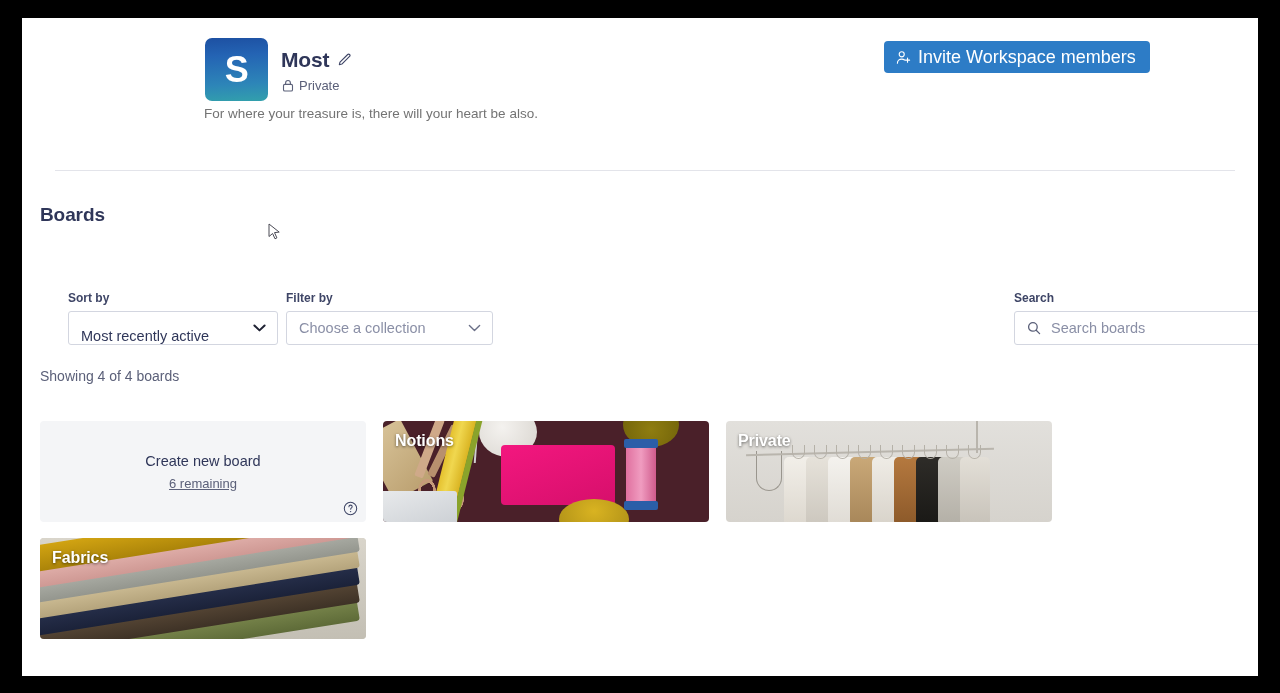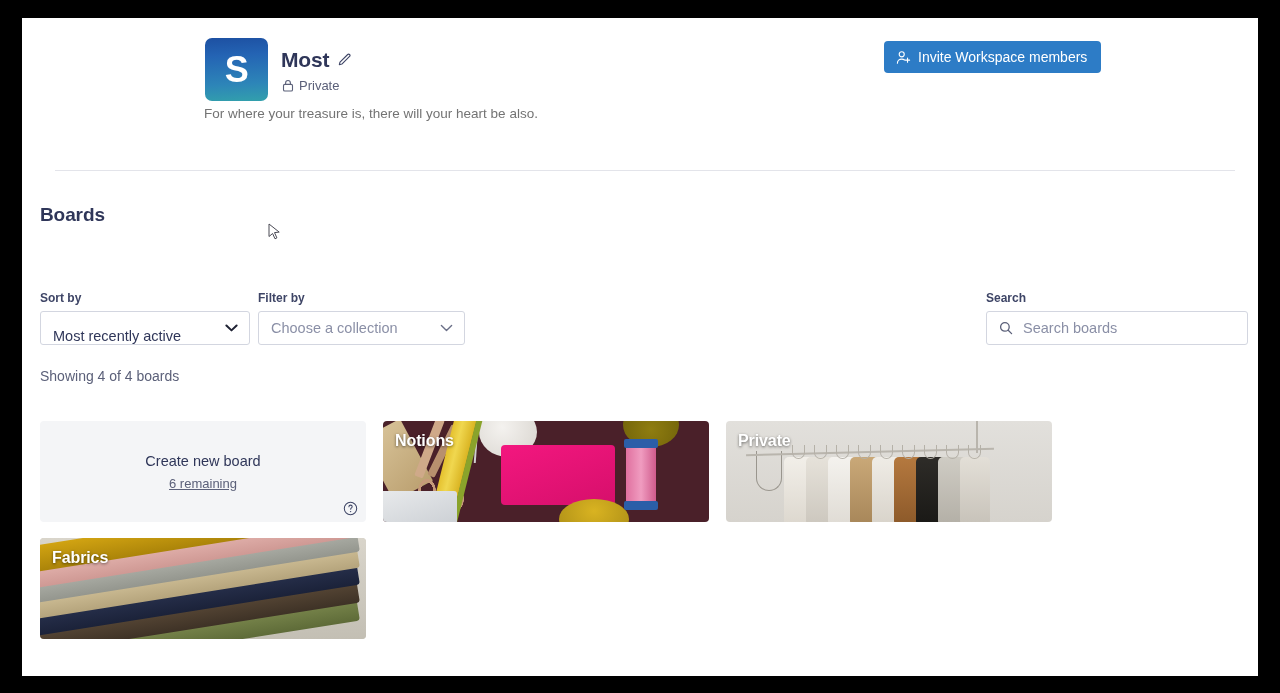--- a/index.html
+++ b/index.html
@@ -102,21 +102,21 @@
     height: 32px;
     padding: 0 14px 0 12px;
     display: flex;
     align-items: center;
     gap: 7px;
     background: #2d7cc6;
     border: none;
     border-radius: 4px;
     color: #ffffff;
     font-family: "Liberation Sans", sans-serif;
-    font-size: 14px;
+    font-size: 18px;
     cursor: pointer;
     white-space: nowrap;
   }
   .invite-icon { display: block; width: 15px; height: 15px; }
 
   .header-divider {
     position: absolute;
     left: 33px;
     top: 152px;
     width: 1180px;
@@ -138,21 +138,21 @@
   .cursor {
     position: absolute;
     left: 246px;
     top: 205px;
     width: 13px;
     height: 18px;
     pointer-events: none;
   }
 
   
-  .control-group { position: absolute; }
+  .control-group { position: absolute; margin-left: 28px; }
 
   .control-label {
     font-size: 12px;
     font-weight: bold;
     color: #3e4566;
     margin-bottom: 6px;
     display: block;
   }
 
   .select-box {

